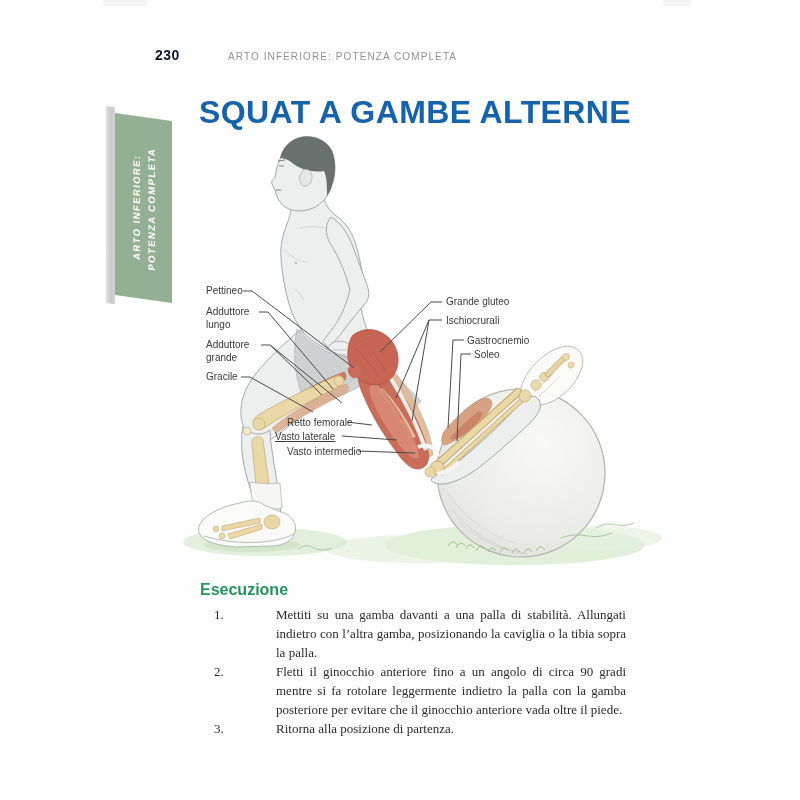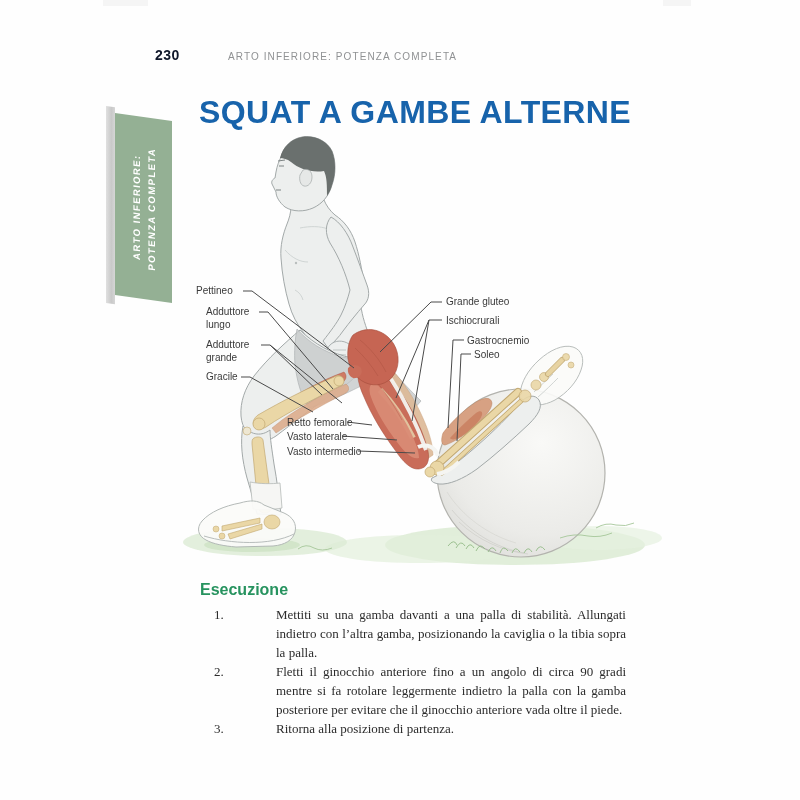--- a/index.html
+++ b/index.html
@@ -171,30 +171,30 @@
       <path d="M 442,302 L 431,302 L 380,352"></path>
       <path d="M 442,320 L 429,320 L 396,398 M 429,320 L 412,421"></path>
       <path d="M 464,340 L 453,340 L 448,428"></path>
       <path d="M 471,354 L 461,354 L 457,441"></path>
       <path d="M 347,422 L 372,425"></path>
       <path d="M 342,436 L 397,440"></path>
       <path d="M 358,451 L 415,453"></path>
     </g>
   </svg>
 
-  <div class="mlabel" style="left:196px;top:285px;">Pettineo</div>
+  <div class="mlabel" style="left:206px;top:285px;">Pettineo</div>
   <div class="mlabel" style="left:206px;top:306px;width:62px;">Adduttore lungo</div>
   <div class="mlabel" style="left:206px;top:339px;width:64px;">Adduttore grande</div>
   <div class="mlabel" style="left:206px;top:371px;">Gracile</div>
   <div class="mlabel" style="left:446px;top:296px;">Grande gluteo</div>
   <div class="mlabel" style="left:446px;top:315px;">Ischiocrurali</div>
   <div class="mlabel" style="left:467px;top:335px;">Gastrocnemio</div>
   <div class="mlabel" style="left:474px;top:349px;">Soleo</div>
   <div class="mlabel" style="left:287px;top:417px;">Retto femorale</div>
-  <div class="mlabel" style="left:287px;top:431px;">Vasto laterale</div>
+  <div class="mlabel" style="left:275px;top:431px;text-decoration:underline;">Vasto laterale</div>
   <div class="mlabel" style="left:287px;top:446px;">Vasto intermedio</div>
 
   <div class="exec-head">Esecuzione</div>
   <div class="steps">
     <div class="step">
       <span class="num">1.</span>
       <span class="txt">Mettiti su una gamba davanti a una palla di stabilità. Allungati indietro con l’altra gamba, posizionando la caviglia o la tibia sopra la palla.</span>
     </div>
     <div class="step">
       <span class="num">2.</span>

